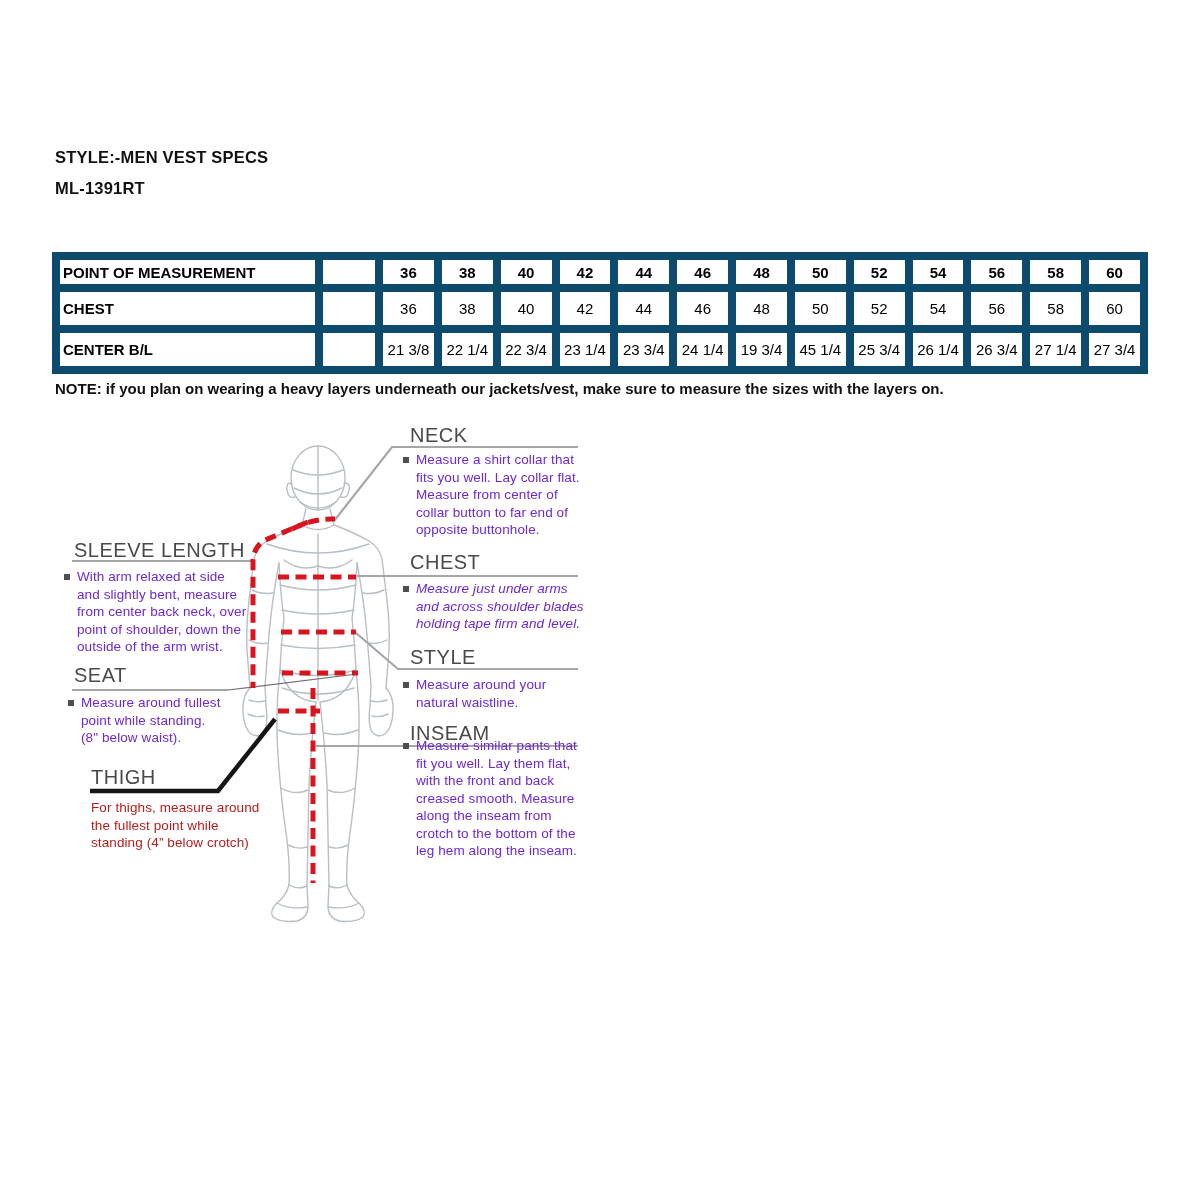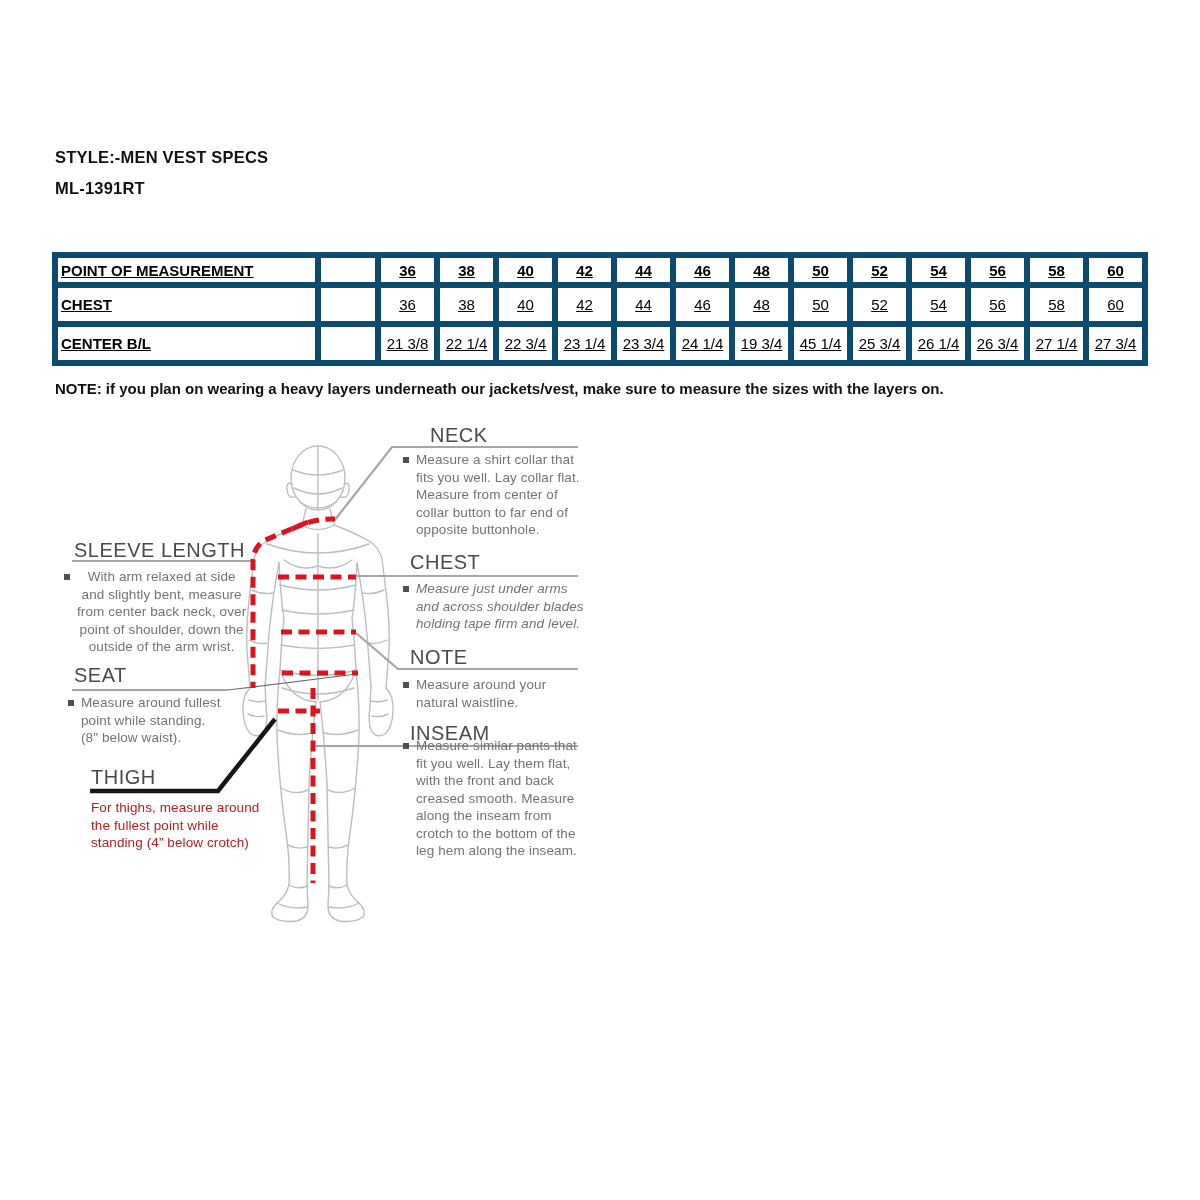--- a/index.html
+++ b/index.html
@@ -9,34 +9,34 @@
   }
   .abs{position:absolute;}
   
   .doc-title{font-size:16.5px;font-weight:bold;color:#111;letter-spacing:.2px;}
   
   table.size-chart{
     border-collapse:collapse;table-layout:fixed;width:1096px;
     border:3px solid #000;font-size:15px;
   }
   table.size-chart th,table.size-chart td{
-    border:6px solid #0c4a6e;padding:0 2px;height:26px;vertical-align:middle;
-    text-align:center;font-weight:normal;overflow:hidden;white-space:nowrap;text-decoration:underline;
+    border:8px solid #0c4a6e;padding:0 2px;height:26px;vertical-align:middle;
+    text-align:center;font-weight:normal;overflow:hidden;white-space:nowrap;
   }
   table.size-chart tr.hdr th{border-bottom:3px solid #000;font-weight:bold;height:24px;}
   table.size-chart td{height:33px;}
   table.size-chart .lbl{text-align:left;padding-left:3px;font-weight:bold;}
   
   .note-line{font-size:15px;font-weight:bold;color:#111;}
   
   .ann-title{font-size:20px;line-height:22px;color:#4a4a4a;letter-spacing:.5px;}
   .ann-desc{display:flex;align-items:flex-start;}
   .bullet{width:6px;height:6px;background:#4f4f4f;margin:6px 7px 0 0;flex:0 0 auto;}
   .desc-text{
-    font-size:13.5px;line-height:17.5px;color:#737373;
+    font-size:13.5px;line-height:17.5px;color:#6d28d9;
     white-space:pre-line;letter-spacing:.1px;
   }
   .thigh-text{color:#b91c1c;}
   svg{display:block;}
 </style>
 </head>
 <body>
 
 <div class="abs doc-title" style="left:55px;top:148px;">STYLE:-MEN VEST SPECS</div>
 <div class="abs doc-title" style="left:55px;top:179px;">ML-1391RT</div>
@@ -204,21 +204,21 @@
     <path d="M 308 522 L 263 541 Q 254 548 253 560 L 253 688"></path>
     <path d="M 278 577 L 356 577"></path>
     <path d="M 281 632 L 356 632"></path>
     <path d="M 282 673 L 358 673"></path>
     <path d="M 278 711 L 320 711"></path>
     <path d="M 313 688 L 313 883"></path>
   </g>
 </svg>
 
 <div class="abs ann-title" style="left:74px;top:539px;">SLEEVE LENGTH</div>
-<div class="abs ann-desc" style="left:64px;top:568px;text-align:center;">
+<div class="abs ann-desc" style="left:64px;top:568px;">
   <span class="bullet"></span>
   <div class="desc-text">With arm relaxed at side
 and slightly bent, measure
 from center back neck, over
 point of shoulder, down the
 outside of the arm wrist.</div>
 </div>
 
 <div class="abs ann-title" style="left:74px;top:664px;">SEAT</div>
 <div class="abs ann-desc" style="left:68px;top:694px;">
@@ -228,39 +228,39 @@
 (8" below waist).</div>
 </div>
 
 <div class="abs ann-title" style="left:91px;top:766px;text-align:right;">THIGH</div>
 <div class="abs ann-desc" style="left:91px;top:799px;">
   <div class="desc-text thigh-text">For thighs, measure around
 the fullest point while
 standing (4” below crotch)</div>
 </div>
 
-<div class="abs ann-title" style="left:410px;top:424px;margin-left:20px;">NECK</div>
+<div class="abs ann-title" style="left:410px;top:424px;">NECK</div>
 <div class="abs ann-desc" style="left:403px;top:451px;">
   <span class="bullet"></span>
   <div class="desc-text">Measure a shirt collar that
 fits you well. Lay collar flat.
 Measure from center of
 collar button to far end of
 opposite buttonhole.</div>
 </div>
 
 <div class="abs ann-title" style="left:410px;top:551px;">CHEST</div>
 <div class="abs ann-desc" style="left:403px;top:580px;font-style:italic;">
   <span class="bullet"></span>
   <div class="desc-text">Measure just under arms
 and across shoulder blades
 holding tape firm and level.</div>
 </div>
 
-<div class="abs ann-title" style="left:410px;top:646px;">NOTE</div>
+<div class="abs ann-title" style="left:410px;top:646px;">STYLE</div>
 <div class="abs ann-desc" style="left:403px;top:676px;">
   <span class="bullet"></span>
   <div class="desc-text">Measure around your
 natural waistline.</div>
 </div>
 
 <div class="abs ann-title" style="left:410px;top:722px;">INSEAM</div>
 <div class="abs ann-desc" style="left:403px;top:737px;">
   <span class="bullet"></span>
   <div class="desc-text">Measure similar pants that

